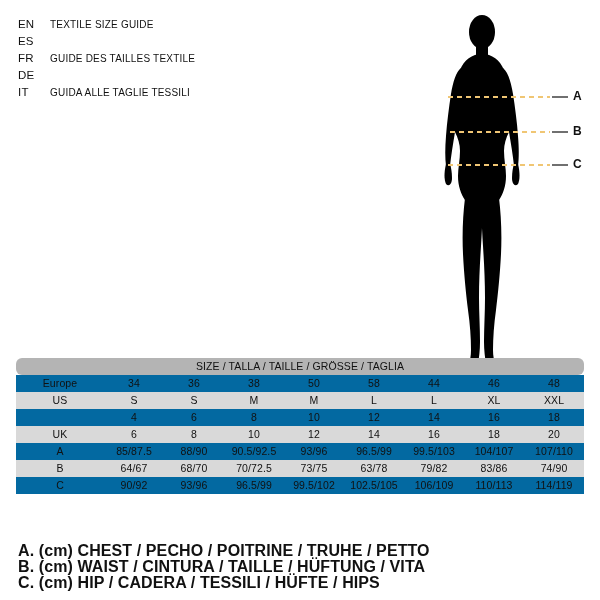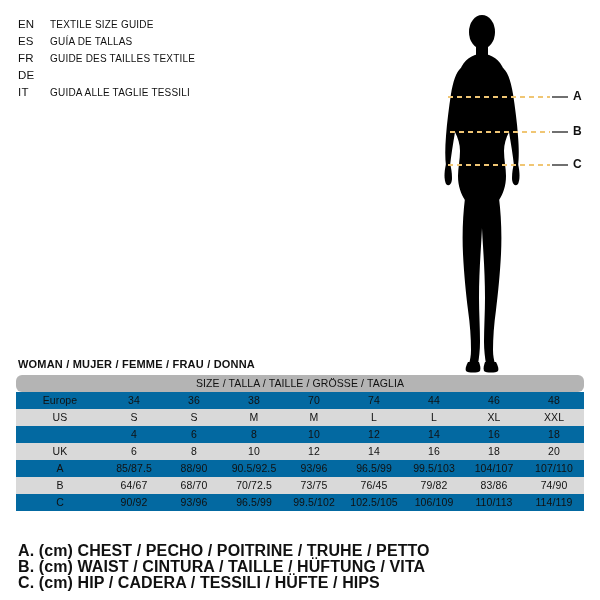--- a/index.html
+++ b/index.html
@@ -129,21 +129,20 @@
 
 <div class="page">
 
   <div class="lang-block">
     <div class="lang-row">
       <span class="lang-code">EN</span>
       <span class="lang-text">TEXTILE SIZE GUIDE</span>
     </div>
     <div class="lang-row">
       <span class="lang-code">ES</span>
-      <span class="lang-text">GUÍA DE TALLAS</span>
     </div>
     <div class="lang-row">
       <span class="lang-code">FR</span>
       <span class="lang-text">GUIDE DES TAILLES TEXTILE</span>
     </div>
     <div class="lang-row">
       <span class="lang-code">DE</span>
     </div>
     <div class="lang-row">
       <span class="lang-code">IT</span>
@@ -240,21 +239,20 @@
         <line x1="132" y1="124" x2="148" y2="124"></line>
         <line x1="132" y1="157" x2="148" y2="157"></line>
       </g>
     </svg>
     <div style="position:absolute; left:153px; top:81px; font-size:12px; font-weight:bold; color:#111;">A</div>
     <div style="position:absolute; left:153px; top:116px; font-size:12px; font-weight:bold; color:#111;">B</div>
     <div style="position:absolute; left:153px; top:149px; font-size:12px; font-weight:bold; color:#111;">C</div>
   </div>
 
   <div class="table-section">
-    <div class="woman-label">WOMAN / MUJER / FEMME / FRAU / DONNA</div>
     <table class="size-table">
       <colgroup>
         <col style="width:88px">
         <col style="width:60px">
         <col style="width:60px">
         <col style="width:60px">
         <col style="width:60px">
         <col style="width:60px">
         <col style="width:60px">
         <col style="width:60px">
@@ -263,22 +261,22 @@
       <tbody>
         <tr class="row-head">
           <td colspan="9">SIZE / TALLA / TAILLE / GRÖSSE / TAGLIA</td>
         </tr>
 
         <tr class="row-plain">
           <td class="label-cell">Europe</td>
           <td>34</td>
           <td>36</td>
           <td>38</td>
-          <td>70</td>
-          <td>74</td>
+          <td>50</td>
+          <td>58</td>
           <td>44</td>
           <td>46</td>
           <td>48</td>
         </tr>
 
         <tr class="row-shaded">
           <td class="label-cell">US</td>
           <td>S</td>
           <td>S</td>
           <td>M</td>
@@ -324,21 +322,21 @@
           <td>104/107</td>
           <td>107/110</td>
         </tr>
 
         <tr class="row-shaded">
           <td class="label-cell">B</td>
           <td>64/67</td>
           <td>68/70</td>
           <td>70/72.5</td>
           <td>73/75</td>
-          <td>76/45</td>
+          <td>63/78</td>
           <td>79/82</td>
           <td>83/86</td>
           <td>74/90</td>
         </tr>
 
         <tr class="row-plain">
           <td class="label-cell">C</td>
           <td>90/92</td>
           <td>93/96</td>
           <td>96.5/99</td>

